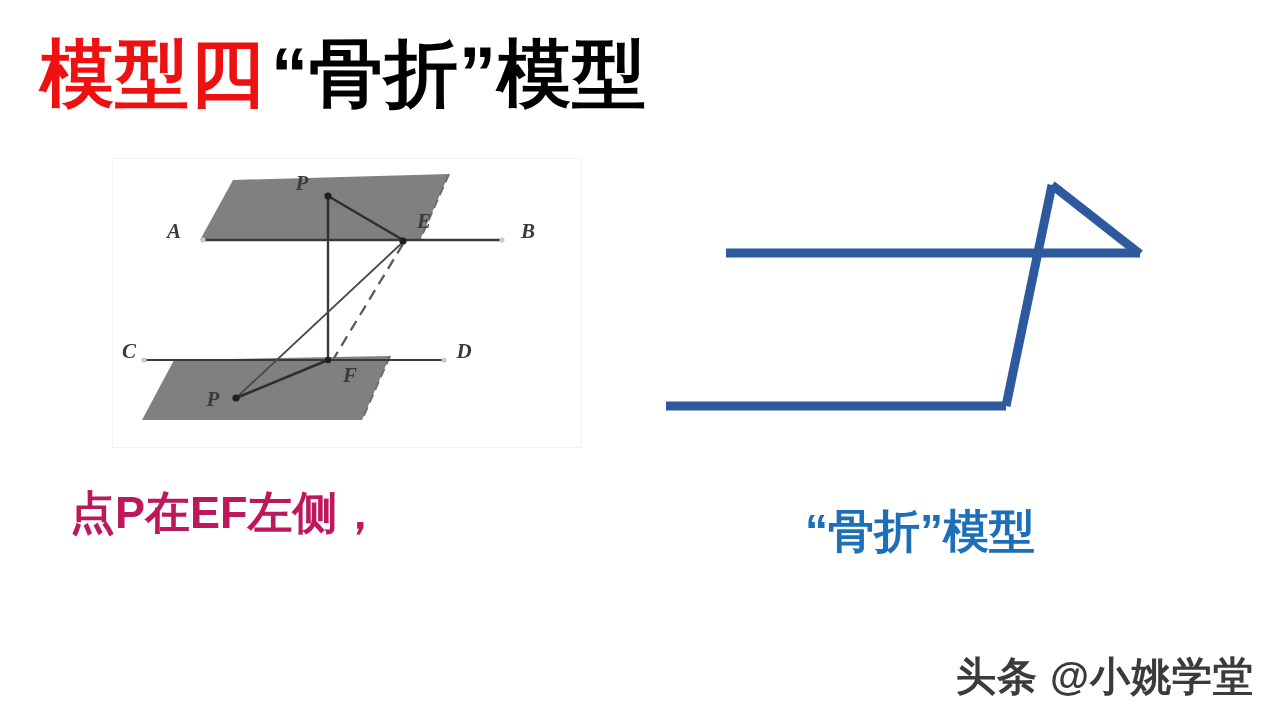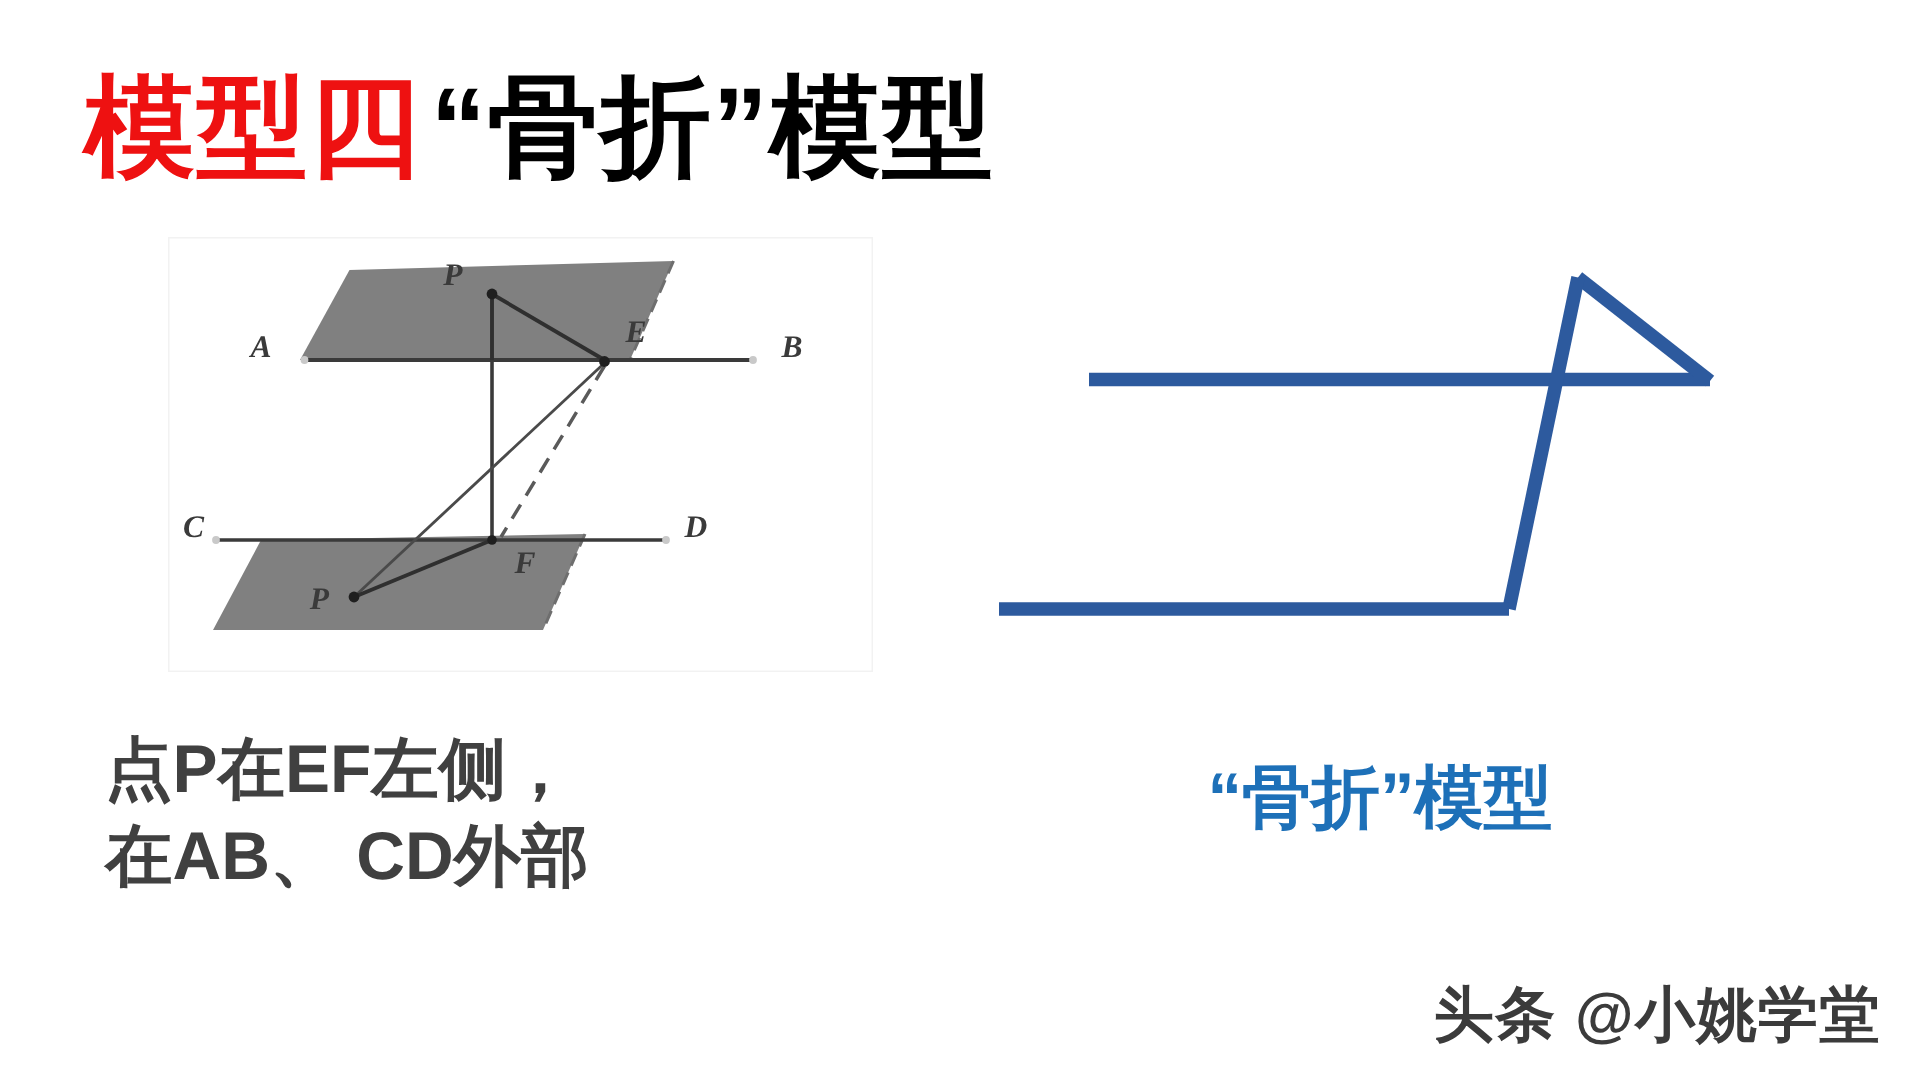--- a/index.html
+++ b/index.html
@@ -13,26 +13,26 @@
     height: 720px;
     position: relative;
     overflow: hidden;
     font-family: "Liberation Sans", "DejaVu Sans", sans-serif;
     background: #ffffff;
   }
 
   
   #title-bar {
     position: absolute;
-    left: 56px;
+    left: 40px;
     top: 26px;
     width: 1160px;
     height: 96px;
     display: flex;
-    align-items: flex-end;
+    align-items: center;
     white-space: nowrap;
   }
   .title-text {
     font-size: 74px;
     font-weight: bold;
     line-height: 1;
     letter-spacing: 1px;
   }
   #title-primary {
     color: #ee1111;
@@ -62,21 +62,21 @@
     font-size: 21px;
     fill: #3a3a3a;
   }
 
   
   #left-caption {
     position: absolute;
     left: 70px;
     top: 484px;
     width: 520px;
-    color: #404040;
+    color: #be185d;
     font-size: 45px;
     font-weight: bold;
     line-height: 1.28;
     letter-spacing: 0px;
   }
   #left-caption .cap-line {
     display: block;
     white-space: nowrap;
   }
 
@@ -173,21 +173,20 @@
     <text class="geom-label" x="352" y="200" text-anchor="middle">D</text>
     <text class="geom-label" x="312" y="70" text-anchor="middle">E</text>
     <text class="geom-label" x="238" y="224" text-anchor="middle">F</text>
     <text class="geom-label" x="190" y="32" text-anchor="middle">P</text>
     <text class="geom-label" x="101" y="248" text-anchor="middle">P</text>
   </svg>
 </div>
 
 <div id="left-caption">
   <span class="cap-line">点P在EF左侧，</span>
-  <span class="cap-line">在AB、 CD外部</span>
 </div>
 
 <div id="bone-model-figure">
   <svg viewBox="0 0 540 270" xmlns="http://www.w3.org/2000/svg">
     <g fill="none" stroke="#2d5a9e" stroke-width="9" stroke-linecap="butt" stroke-linejoin="miter">
 
       <line x1="86" y1="93" x2="500" y2="93"></line>
 
       <line x1="412" y1="25" x2="500" y2="94"></line>
 

